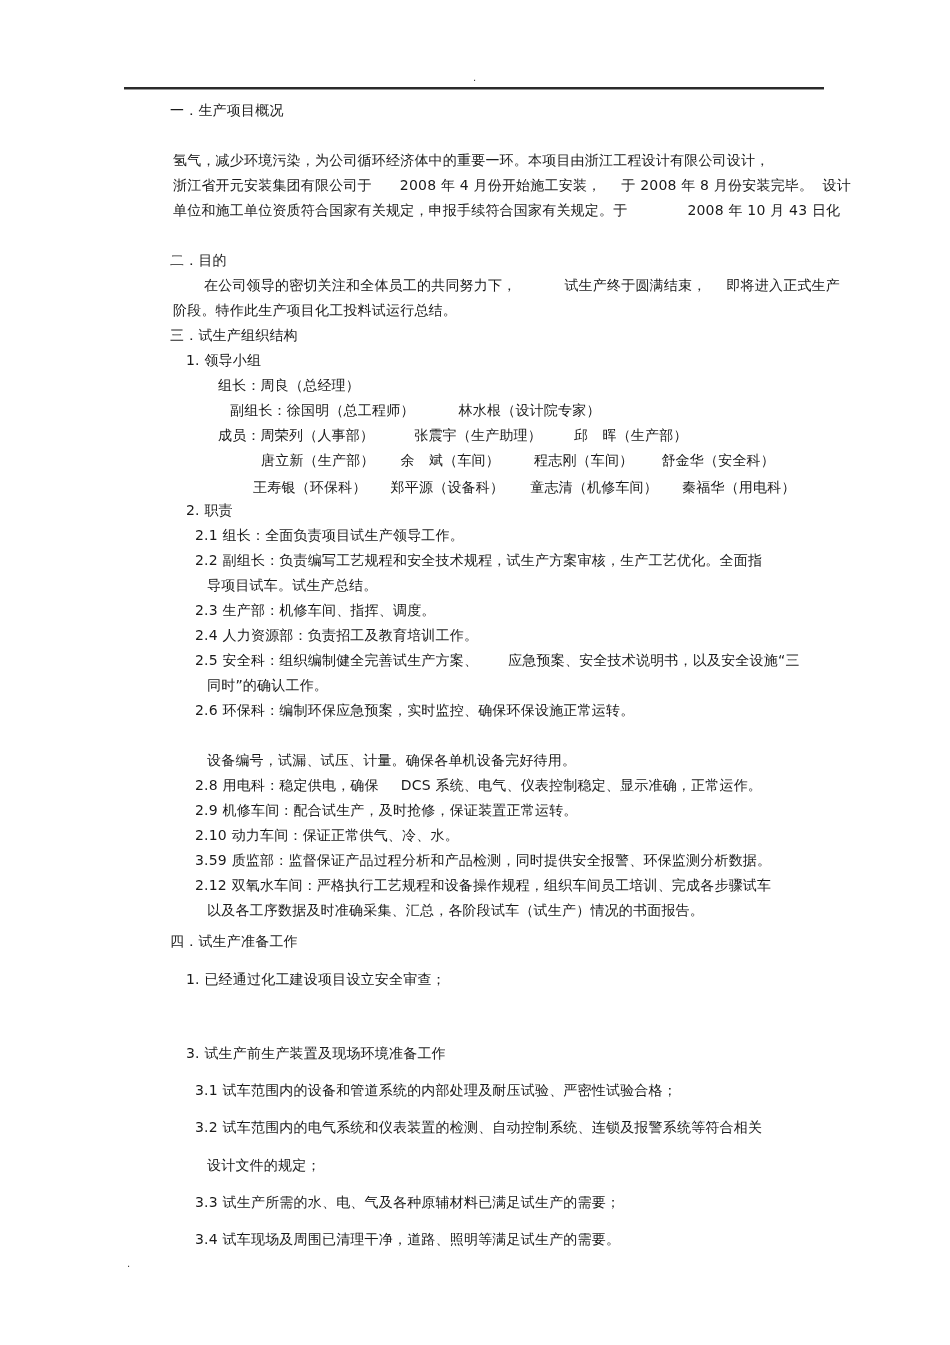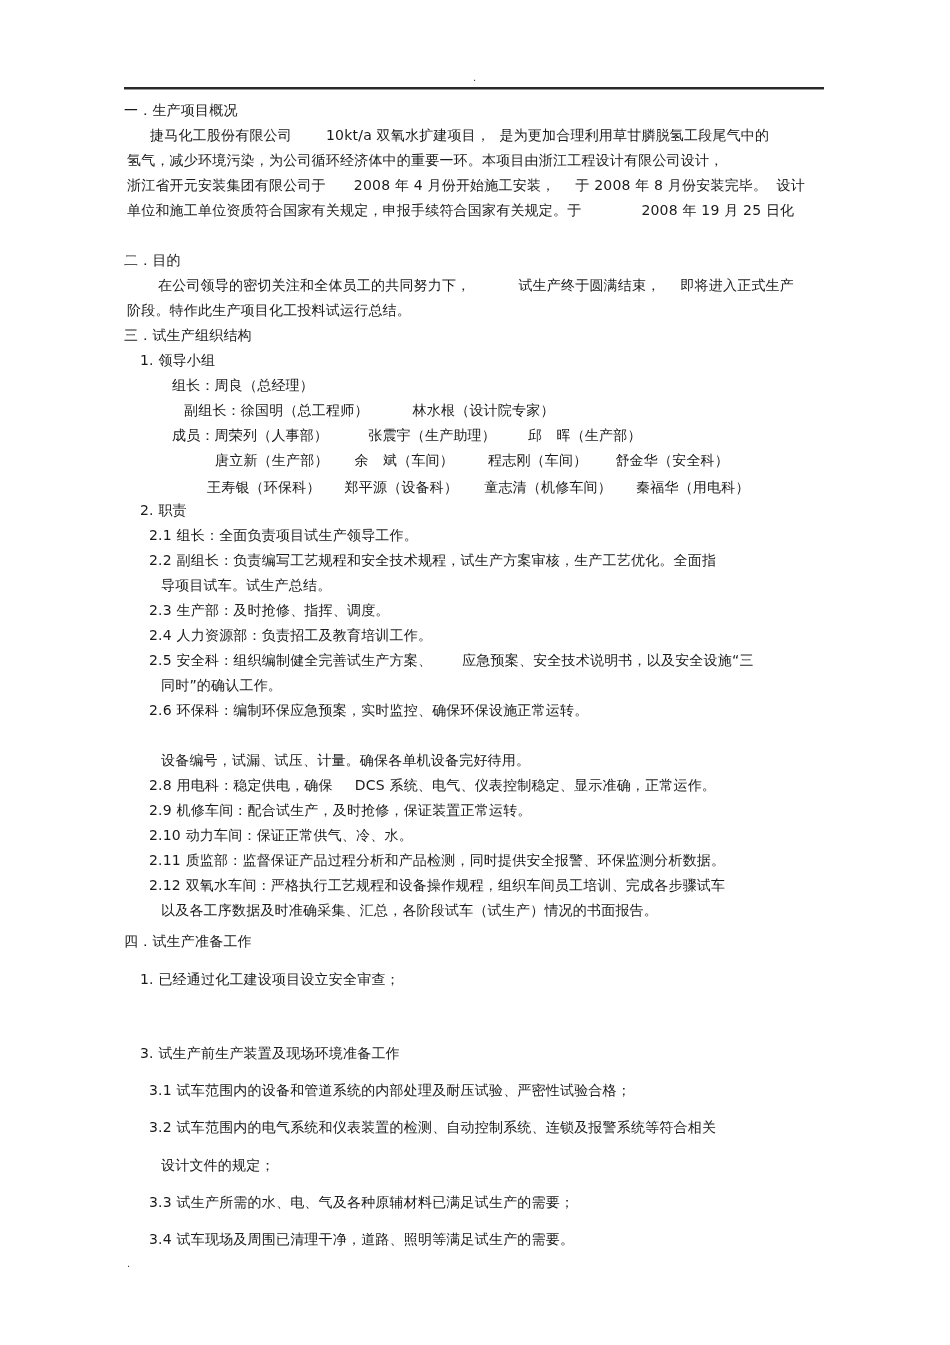--- a/index.html
+++ b/index.html
@@ -2,64 +2,63 @@
 <html><head>
 <meta charset="utf-8">
 <style>
   html, body { margin: 0; padding: 0; background: #ffffff; }
   body { width: 950px; height: 1345px; position: relative; overflow: hidden;
          font-family: "DejaVu Sans", "Liberation Sans", sans-serif; color: #1a1a1a; }
   .page { position: absolute; left: 0; top: 0; width: 950px; height: 1345px; }
   .hdr-dot { position: absolute; left: 473px; top: 72px; font-size: 10px; color: #333; }
   .rule { position: absolute; left: 124px; top: 87px; width: 700px; height: 2px; background: #2a2a2a;
           border-bottom: 1px solid #999; }
-  .ln { position: absolute; font-size: 14px; line-height: 18px; white-space: pre; letter-spacing: 0.2px; }
+  .ln { position: absolute; font-size: 14px; line-height: 18px; white-space: pre; letter-spacing: 0.2px; margin-left: 46px; }
   .foot-dot { position: absolute; left: 127px; top: 1258px; font-size: 10px; color: #333; }
   .gap { display: inline-block; }
 </style>
 </head>
 <body>
 
 <div class="page">
   <span class="hdr-dot">.</span>
   <div class="rule"></div>
 
   <div class="ln" style="left:124px;top:101px">一．生产项目概况</div>
-  <div class="ln" style="left:150px;top:126px"><span>捷马化工股份有限公司</span><span class="gap" style="width:34px"></span><span>10kt/a 双氧水扩建项目，  是为更加合理利用草甘膦脱氢工段尾气中的</span></div>
   <div class="ln" style="left:127px;top:151px">氢气，减少环境污染，为公司循环经济体中的重要一环。本项目由浙江工程设计有限公司设计，</div>
   <div class="ln" style="left:127px;top:176px"><span>浙江省开元安装集团有限公司于</span><span class="gap" style="width:28px"></span><span>2008 年 4 月份开始施工安装，</span><span class="gap" style="width:20px"></span><span>于 2008 年 8 月份安装完毕。  设计</span></div>
-  <div class="ln" style="left:127px;top:201px"><span>单位和施工单位资质符合国家有关规定，申报手续符合国家有关规定。于</span><span class="gap" style="width:60px"></span><span>2008 年 19 月 25 日化</span></div>
+  <div class="ln" style="left:127px;top:201px"><span>单位和施工单位资质符合国家有关规定，申报手续符合国家有关规定。于</span><span class="gap" style="width:60px"></span><span>2008 年 10 月 43 日化</span></div>
 
   <div class="ln" style="left:124px;top:251px">二．目的</div>
   <div class="ln" style="left:158px;top:276px"><span>在公司领导的密切关注和全体员工的共同努力下，</span><span class="gap" style="width:48px"></span><span>试生产终于圆满结束，</span><span class="gap" style="width:20px"></span><span>即将进入正式生产</span></div>
   <div class="ln" style="left:127px;top:301px">阶段。特作此生产项目化工投料试运行总结。</div>
 
   <div class="ln" style="left:124px;top:326px">三．试生产组织结构</div>
   <div class="ln" style="left:140px;top:351px">1. 领导小组</div>
   <div class="ln" style="left:172px;top:376px">组长：周良（总经理）</div>
   <div class="ln" style="left:184px;top:401px"><span>副组长：徐国明（总工程师）</span><span class="gap" style="width:44px"></span><span>林水根（设计院专家）</span></div>
   <div class="ln" style="left:172px;top:426px"><span>成员：</span><span>周荣列（人事部）</span><span class="gap" style="width:40px"></span><span>张震宇（生产助理）</span><span class="gap" style="width:32px"></span><span>邱　晖（生产部）</span></div>
   <div class="ln" style="left:215px;top:451px"><span>唐立新（生产部）</span><span class="gap" style="width:26px"></span><span>余　斌（车间）</span><span class="gap" style="width:34px"></span><span>程志刚（车间）</span><span class="gap" style="width:28px"></span><span>舒金华（安全科）</span></div>
   <div class="ln" style="left:207px;top:478px"><span>王寿银（环保科）</span><span class="gap" style="width:24px"></span><span>郑平源（设备科）</span><span class="gap" style="width:26px"></span><span>童志清（机修车间）</span><span class="gap" style="width:24px"></span><span>秦福华（用电科）</span></div>
 
   <div class="ln" style="left:140px;top:501px">2. 职责</div>
 
   <div class="ln" style="left:149px;top:526px"><span>2.1</span> <span>组长：全面负责项目试生产领导工作。</span></div>
   <div class="ln" style="left:149px;top:551px"><span>2.2</span> <span>副组长：负责编写工艺规程和安全技术规程，试生产方案审核，生产工艺优化。全面指</span></div>
   <div class="ln" style="left:161px;top:576px">导项目试车。试生产总结。</div>
-  <div class="ln" style="left:149px;top:601px"><span>2.3</span> <span>生产部：及时抢修、指挥、调度。</span></div>
+  <div class="ln" style="left:149px;top:601px"><span>2.3</span> <span>生产部：机修车间、指挥、调度。</span></div>
   <div class="ln" style="left:149px;top:626px"><span>2.4</span> <span>人力资源部：负责招工及教育培训工作。</span></div>
   <div class="ln" style="left:149px;top:651px"><span>2.5</span> <span>安全科：组织编制健全完善试生产方案、</span><span class="gap" style="width:30px"></span><span>应急预案、安全技术说明书，以及安全设施“三</span></div>
   <div class="ln" style="left:161px;top:676px">同时”的确认工作。</div>
   <div class="ln" style="left:149px;top:701px"><span>2.6</span> <span>环保科：编制环保应急预案，实时监控、确保环保设施正常运转。</span></div>
   <div class="ln" style="left:161px;top:751px">设备编号，试漏、试压、计量。确保各单机设备完好待用。</div>
   <div class="ln" style="left:149px;top:776px"><span>2.8</span> <span>用电科：稳定供电，确保</span><span class="gap" style="width:22px"></span><span>DCS 系统、电气、仪表控制稳定、显示准确，正常运作。</span></div>
   <div class="ln" style="left:149px;top:801px"><span>2.9</span> <span>机修车间：配合试生产，及时抢修，保证装置正常运转。</span></div>
   <div class="ln" style="left:149px;top:826px"><span>2.10</span> <span>动力车间：保证正常供气、冷、水。</span></div>
-  <div class="ln" style="left:149px;top:851px"><span>2.11</span> <span>质监部：监督保证产品过程分析和产品检测，同时提供安全报警、环保监测分析数据。</span></div>
+  <div class="ln" style="left:149px;top:851px"><span>3.59</span> <span>质监部：监督保证产品过程分析和产品检测，同时提供安全报警、环保监测分析数据。</span></div>
   <div class="ln" style="left:149px;top:876px"><span>2.12</span> <span>双氧水车间：严格执行工艺规程和设备操作规程，组织车间员工培训、完成各步骤试车</span></div>
   <div class="ln" style="left:161px;top:901px">以及各工序数据及时准确采集、汇总，各阶段试车（试生产）情况的书面报告。</div>
 
   <div class="ln" style="left:124px;top:932px">四．试生产准备工作</div>
   <div class="ln" style="left:140px;top:970px"><span>1.</span> <span>已经通过化工建设项目设立安全审查；</span></div>
   <div class="ln" style="left:140px;top:1044px"><span>3.</span> <span>试生产前生产装置及现场环境准备工作</span></div>
 
   <div class="ln" style="left:149px;top:1081px"><span>3.1</span> <span>试车范围内的设备和管道系统的内部处理及耐压试验、严密性试验合格；</span></div>
   <div class="ln" style="left:149px;top:1118px"><span>3.2</span> <span>试车范围内的电气系统和仪表装置的检测、自动控制系统、连锁及报警系统等符合相关</span></div>
   <div class="ln" style="left:161px;top:1156px">设计文件的规定；</div>

